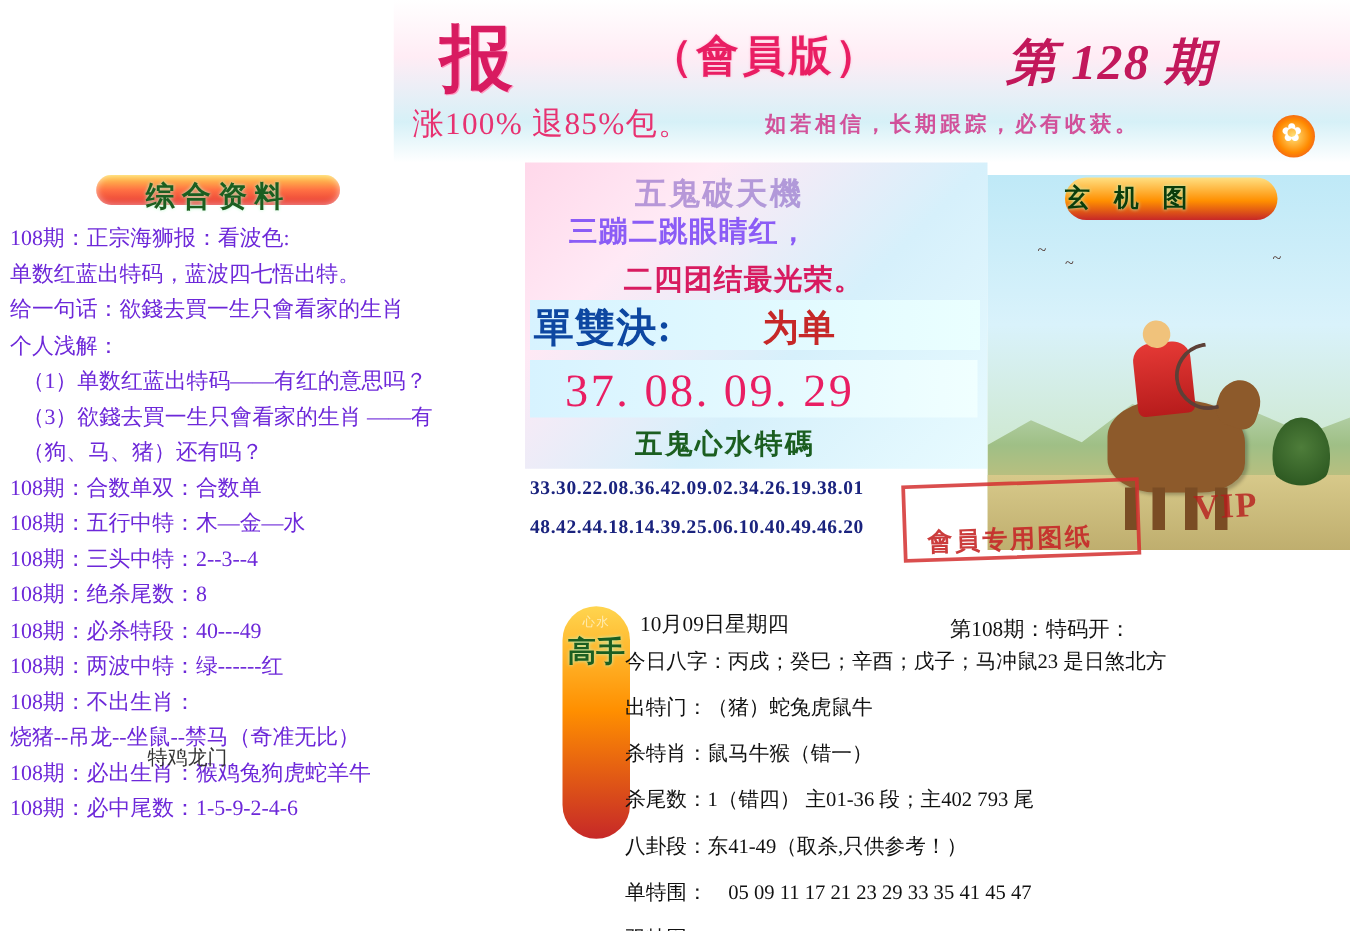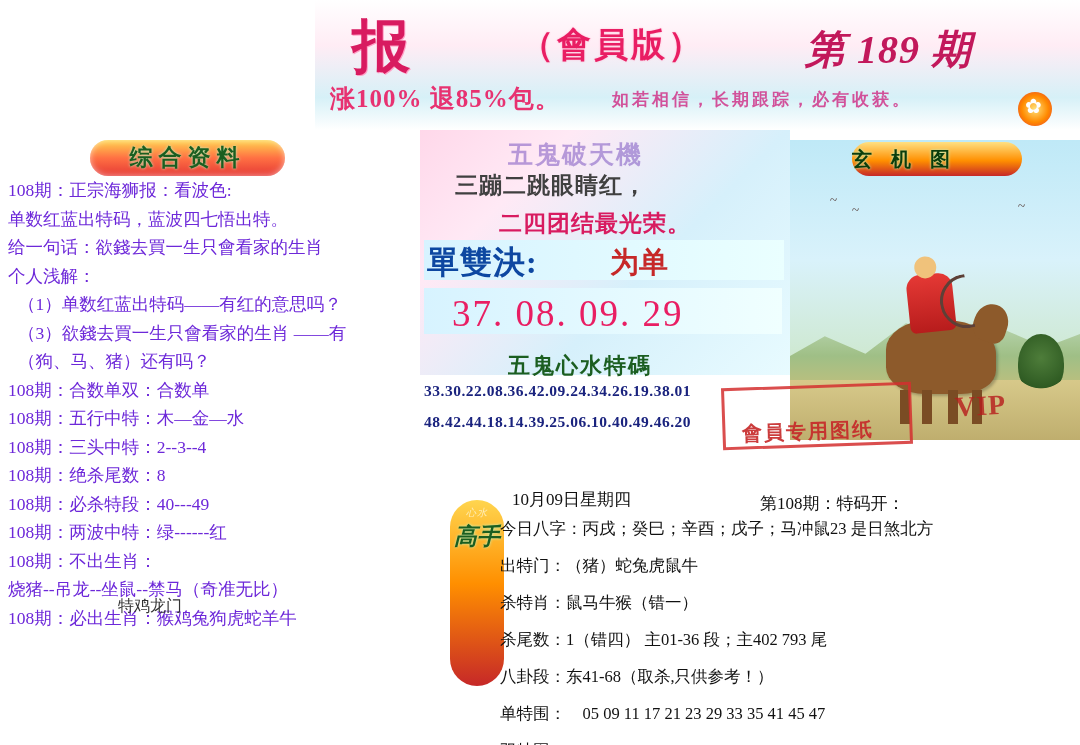--- a/index.html
+++ b/index.html
@@ -33,41 +33,41 @@
     text-shadow: 0 0 2px #ffb3d0;
   }
   .hdr-issue {
     position:absolute; left:805px; top:22px;
     font-size:40px; font-weight:bold; color:#c2185b;
     font-style:italic;
     letter-spacing:1px;
   }
   .hdr-sub {
     position:absolute; left:330px; top:82px;
-    font-size:25px; font-weight:bold; color:#e91e63;
+    font-size:25px; font-weight:normal; color:#e91e63;
     letter-spacing:1px; opacity:.9;
   }
   .hdr-sub2 {
     position:absolute; left:612px; top:88px;
     font-size:17px; font-weight:bold; color:#d0368a;
     letter-spacing:3px; opacity:.85;text-align:right;
   }
   .hdr-flower {
     position:absolute; left:1018px; top:92px; width:34px; height:34px;
     border-radius:50%;
     background: radial-gradient(circle at 50% 50%, #ffe27a 0%, #ff8a00 55%, #e53935 100%);
   }
   .hdr-flower::after{
     content:"✿"; position:absolute; left:7px; top:2px; font-size:20px; color:#fff;
   }
 
   
   .left-col { position:absolute; left:0; top:130px; width:420px; height:615px; }
   .badge-oval {
-    position:absolute; left:90px; top:10px; width:195px; height:36px;
+    position:absolute; left:77px; top:10px; width:195px; height:24px;
     border-radius:20px;
     background: linear-gradient(180deg,#ffd54f 0%, #ff7043 50%, #e53935 100%);
     box-shadow: inset 0 0 6px rgba(255,255,255,.6);
   }
   .badge-oval span{
     position:absolute; left:0; top:0; width:195px; height:36px;
     line-height:36px; text-align:center;
     font-size:23px; font-weight:bold; color:#1b5e20;
     letter-spacing:6px;
     text-shadow: 0 0 3px #b9f6ca;
@@ -84,21 +84,21 @@
   .mid-panel {
     position:absolute; left:420px; top:130px; width:370px; height:245px;
     background: linear-gradient(135deg,#ffd8ea 0%, #ffe9f5 25%, #d6f0fb 60%, #e8fbff 100%);
   }
   .mid-ghost {
     position:absolute; left:508px; top:138px;
     font-size:25px; font-weight:bold; color:#7e57c2; opacity:.55; letter-spacing:2px;
   }
   .mid-l1 {
     position:absolute; left:455px; top:170px;
-    font-size:23px; font-weight:bold; color:#404040; letter-spacing:1px;
+    font-size:23px; font-weight:bold; color:#8b5cf6; letter-spacing:1px;
   }
   .mid-l2 {
     position:absolute; left:455px; top:208px;
     font-size:23px; font-weight:bold; color:#d81b60; letter-spacing:1px;margin-left:44px;
   }
   .dansh-row { position:absolute; left:424px; top:240px; width:360px; height:40px;
     background: linear-gradient(90deg,#d7f3ff,#eaffff); }
   .dansh {
     position:absolute; left:427px; top:241px;
     font-size:32px; font-weight:bold; color:#0d47a1; letter-spacing:1px;
@@ -110,21 +110,21 @@
   .nums-band {
     position:absolute; left:424px; top:288px; width:358px; height:46px;
     background: linear-gradient(90deg,#d7f3ff 0%, #f0ffff 100%);
   }
   .nums-main {
     position:absolute; left:452px; top:292px;
     font-size:37px; font-weight:normal; color:#e91e63; letter-spacing:2px;
   }
   .mid-l3 {
     position:absolute; left:508px; top:340px;
-    font-size:22px; font-weight:bold; color:#1b5e20; letter-spacing:2px;margin-top:11px;
+    font-size:22px; font-weight:bold; color:#1b5e20; letter-spacing:2px;
   }
   .numrow1 {
     position:absolute; left:424px; top:382px;
     font-size:15.5px; color:#1a237e; letter-spacing:.5px; font-weight:bold;
   }
   .numrow2 {
     position:absolute; left:424px; top:413px;
     font-size:15.5px; color:#1a237e; letter-spacing:.5px; font-weight:bold;
   }
 
@@ -202,45 +202,44 @@
     color:#b71c1c; letter-spacing:1px; transform: rotate(-3deg); opacity:.8;
   }
 
   
   .br { position:absolute; left:500px; top:485px; width:580px; }
   .br-line { font-size:16.5px; color:#111; margin-bottom:15px; white-space:nowrap; }
   .br-date { position:absolute; left:512px; top:488px; font-size:17px; color:#111; }
   .br-issue { position:absolute; left:760px; top:492px; font-size:17px; color:#111; }
 
   .gs-oval {
-    position:absolute; left:450px; top:500px; width:54px; height:186px;
+    position:absolute; left:450px; top:485px; width:54px; height:186px;
     border-radius:28px;
     background: linear-gradient(180deg,#ffd54f 0%, #ff8f00 45%, #c62828 100%);
-    font-style: italic;
   }
   .gs-oval span{
     position:absolute; left:0; top:24px; width:54px;
     text-align:center; font-size:23px; font-weight:bold; color:#1b5e20;
     line-height:1.15; text-shadow:0 0 3px #b9f6ca;
   }
   .gs-small {
     position:absolute; left:0; top:6px; width:54px; text-align:center;
     font-size:10px; color:#ffecb3; letter-spacing:1px;
   }
 </style>
 </head>
 <body>
 
 <div class="page">
 
   <div class="header">
     <div class="hdr-bg"></div>
     <div class="hdr-title">报</div>
     <div class="hdr-member">（<span>會員版</span>）</div>
-    <div class="hdr-issue">第 189 期</div>
+    <div class="hdr-issue">第 128 期</div>
     <div class="hdr-sub">涨100%  退85%包。</div>
     <div class="hdr-sub2">如若相信，长期跟踪，必有收获。</div>
     <div class="hdr-flower"></div>
   </div>
 
   <div class="left-col">
     <div class="badge-oval">
       <span>综合资料</span>
     </div>
     <div class="left-lines">
@@ -253,35 +252,36 @@
       <div class="ln ind">（狗、马、猪）还有吗？</div>
       <div class="ln">108期：合数单双：合数单</div>
       <div class="ln">108期：五行中特：木—金—水</div>
       <div class="ln">108期：三头中特：2--3--4</div>
       <div class="ln">108期：绝杀尾数：8</div>
       <div class="ln">108期：必杀特段：40---49</div>
       <div class="ln">108期：两波中特：绿------红</div>
       <div class="ln">108期：不出生肖：</div>
       <div class="ln">烧猪--吊龙--坐鼠--禁马（奇准无比）</div>
       <div class="ln">108期：必出生肖：猴鸡兔狗虎蛇羊牛</div>
+      <div class="ln">108期：必中尾数：1-5-9-2-4-6</div>
     </div>
     <div class="ln-sm">特鸡龙门</div>
   </div>
 
   <div class="mid-panel"></div>
   <div class="mid-ghost">五鬼破天機</div>
   <div class="mid-l1">三蹦二跳眼睛红，</div>
   <div class="mid-l2">二四团结最光荣。</div>
   <div class="dansh-row"></div>
   <div class="dansh">單雙決:</div>
   <div class="dansh-val">为单</div>
   <div class="nums-band"></div>
   <div class="nums-main">37. 08. 09. 29</div>
   <div class="mid-l3">五鬼心水特碼</div>
-  <div class="numrow1">33.30.22.08.36.42.09.24.34.26.19.38.01</div>
+  <div class="numrow1">33.30.22.08.36.42.09.02.34.26.19.38.01</div>
   <div class="numrow2">48.42.44.18.14.39.25.06.10.40.49.46.20</div>
 
   <div class="right-panel">
     <div class="rp-hills"></div>
     <div class="rp-ground"></div>
     <div class="rp-tree"></div>
     <div class="rp-horse">
       <div class="rp-leg" style="left:14px;"></div>
       <div class="rp-leg" style="left:36px;"></div>
       <div class="rp-leg" style="left:62px;"></div>
@@ -306,18 +306,18 @@
     <span>高手</span>
   </div>
 
   <div class="br-date">10月09日星期四</div>
   <div class="br-issue">第108期：特码开：</div>
   <div class="br" style="top:518px;">
     <div class="br-line">今日八字：丙戌；癸巳；辛酉；戊子；马冲鼠23 是日煞北方</div>
     <div class="br-line">出特门：（猪）蛇兔虎鼠牛</div>
     <div class="br-line">杀特肖：鼠马牛猴（错一）</div>
     <div class="br-line">杀尾数：1（错四）  主01-36 段；主402 793 尾</div>
-    <div class="br-line">八卦段：东41-68（取杀,只供参考！）</div>
+    <div class="br-line">八卦段：东41-49（取杀,只供参考！）</div>
     <div class="br-line">单特围：　05  09  11  17  21  23  29  33  35  41  45  47</div>
     <div class="br-line">双特围：　06  12  20  24  30  32  36  42  44</div>
   </div>
 
 </div>
 
 </body></html>

